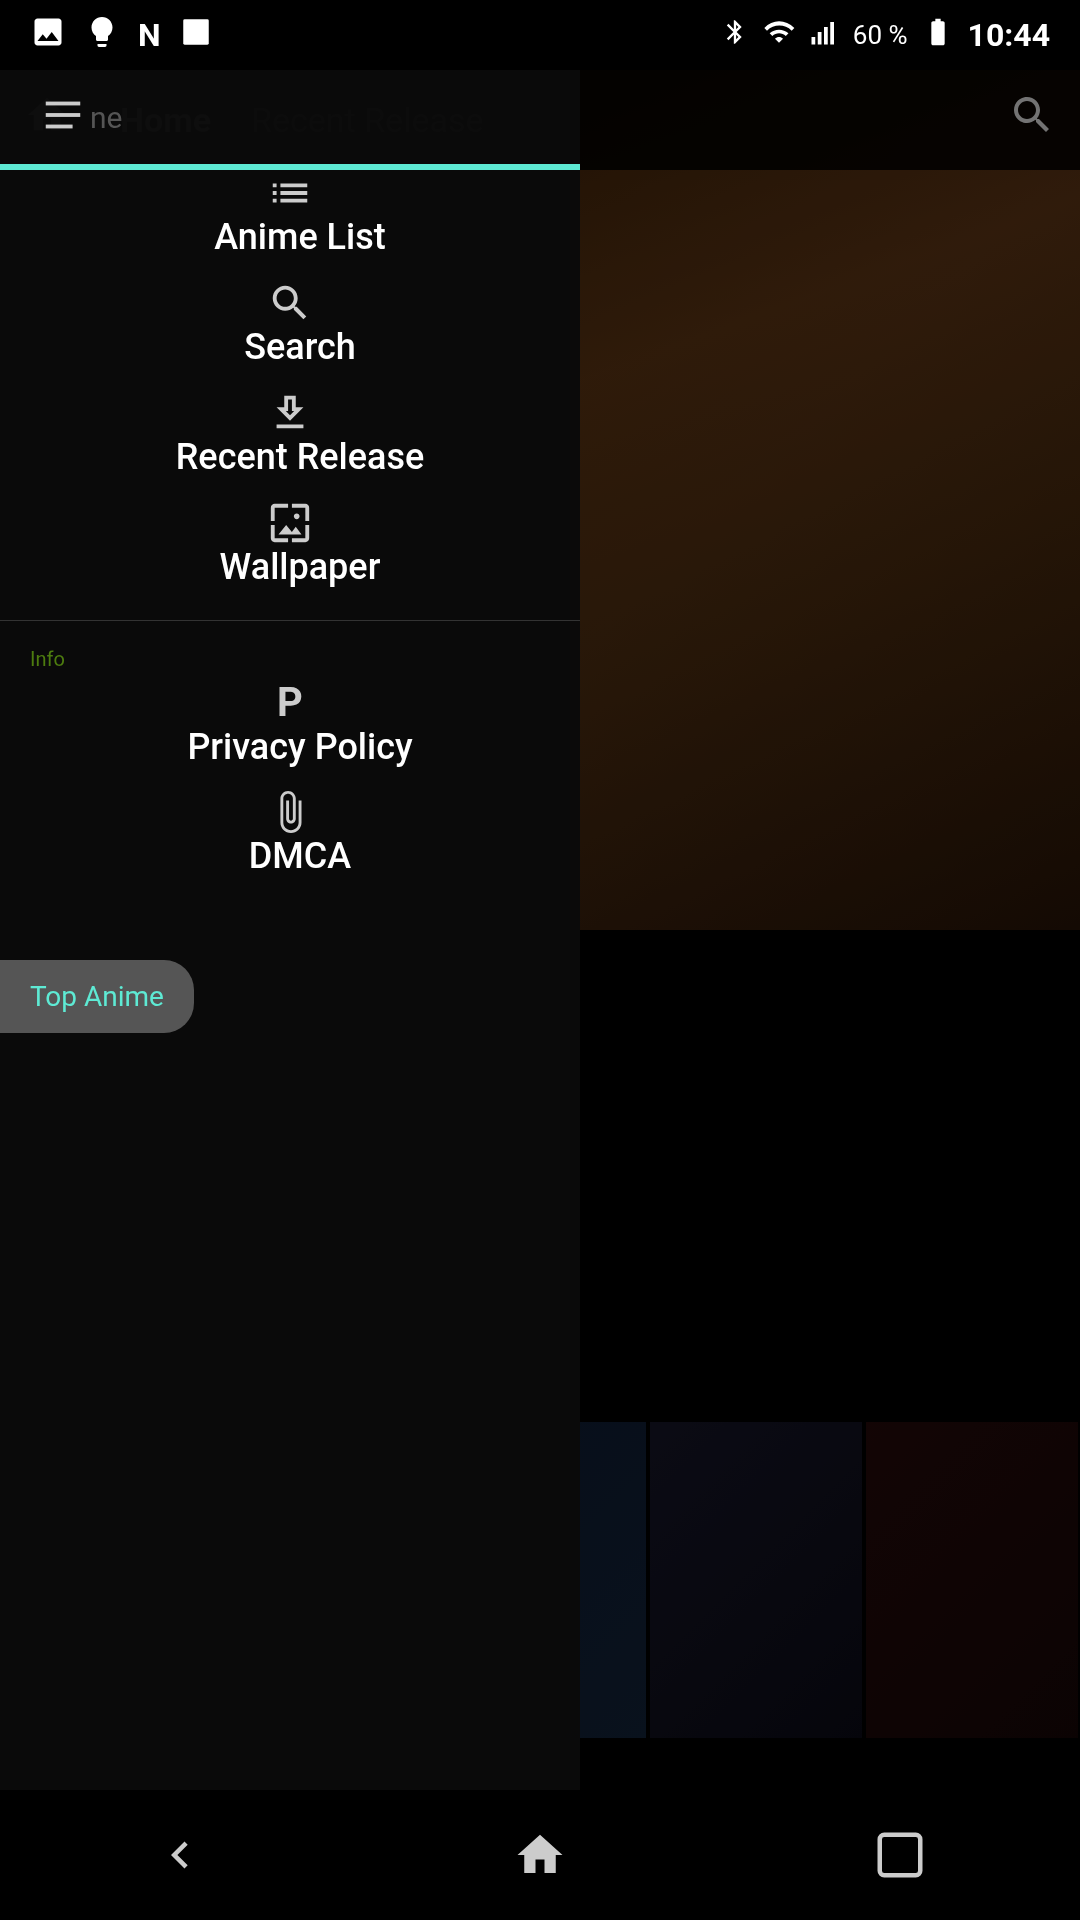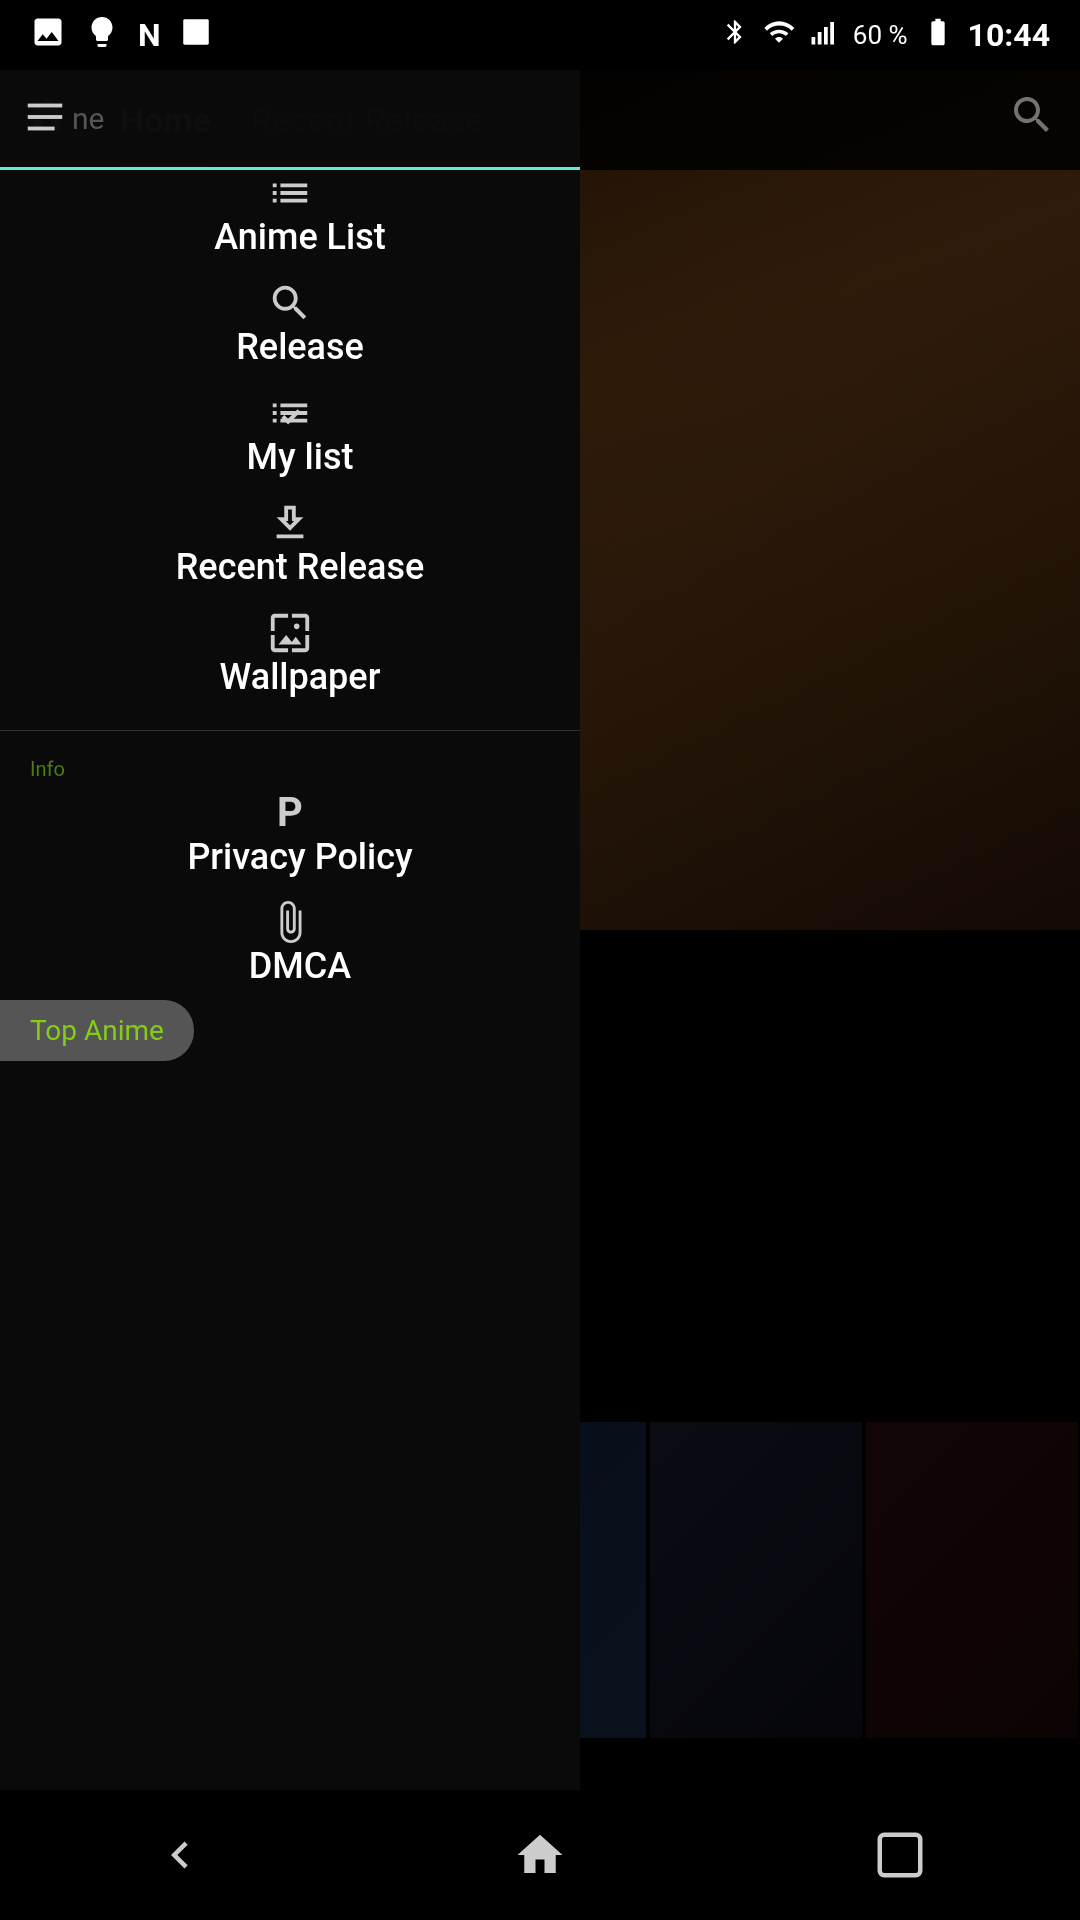--- a/index.html
+++ b/index.html
@@ -186,22 +186,22 @@
       z-index: 70;
       display: flex;
       flex-direction: column;
     }
 
     
     .drawer-header {
       height: 100px;
       display: flex;
       align-items: center;
-      padding: 0 22px;
-      border-bottom: 3px solid #5eead4;
+      padding: 0 40px;
+      border-bottom: 6px solid #5eead4;
       text-align: right;
     }
 
     .drawer-item {
       display: flex;
       align-items: center;
       padding: 0 30px;
       height: 110px;
       cursor: pointer;
       flex-direction: column;
@@ -234,26 +234,25 @@
       font-size: 20px;
       color: #4d7c0f;
     }
 
     
     .top-anime-badge {
       position: absolute;
       top: 960px;
       left: 0;
       background: #555;
-      color: #84cc16;
+      color: #5eead4;
       font-size: 28px;
-      padding: 14px 30px;
+      padding: 20px 30px;
       border-radius: 0 30px 30px 0;
       z-index: 80;
-      margin-top: 40px;
     }
 
     
     .bottom-nav {
       position: absolute;
       bottom: 0;
       left: 0;
       width: 100%;
       height: 130px;
       background: #000;
@@ -400,32 +399,23 @@
     <span class="drawer-label">Anime List</span>
   </div>
 
 
   <div class="drawer-item">
     <span class="drawer-icon">
       <svg width="46" height="46" viewBox="0 0 24 24">
           <path d="M15.5 14h-.79l-.28-.27C15.41 12.59 16 11.11 16 9.5 16 5.91 13.09 3 9.5 3S3 5.91 3 9.5 5.91 16 9.5 16c1.61 0 3.09-.59 4.23-1.57l.27.28v.79l5 4.99L20.49 19l-4.99-5zm-6 0C7.01 14 5 11.99 5 9.5S7.01 5 9.5 5 14 7.01 14 9.5 11.99 14 9.5 14z" fill="#ccc"></path>
         </svg>
     </span>
-    <span class="drawer-label">Release</span>
-  </div>
-
-  <div class="drawer-item">
-    <span class="drawer-icon">
-      <svg width="46" height="46" viewBox="0 0 24 24">
-          <path d="M3 13h2v-2H3v2zm0 4h2v-2H3v2zm0-8h2V7H3v2zm4 4h14v-2H7v2zm0 4h14v-2H7v2zM7 7v2h14V7H7z" fill="#ccc"></path>
-          <path d="M16 10l-5 5-2-2-1.5 1.5 3.5 3.5 6.5-6.5z" fill="#ccc"></path>
-        </svg>
-    </span>
-    <span class="drawer-label">My list</span>
-  </div>
+    <span class="drawer-label">Search</span>
+  </div>
+
 
   <div class="drawer-item">
     <span class="drawer-icon">
       <svg width="46" height="46" viewBox="0 0 24 24">
           <path d="M19 9h-4V3H9v6H5l7 7 7-7zm-8 2V5h2v6h1.17L12 13.17 9.83 11H11zm-6 7h14v2H5v-2z" fill="#ccc"></path>
         </svg>
     </span>
     <span class="drawer-label">Recent Release</span>
   </div>
 

